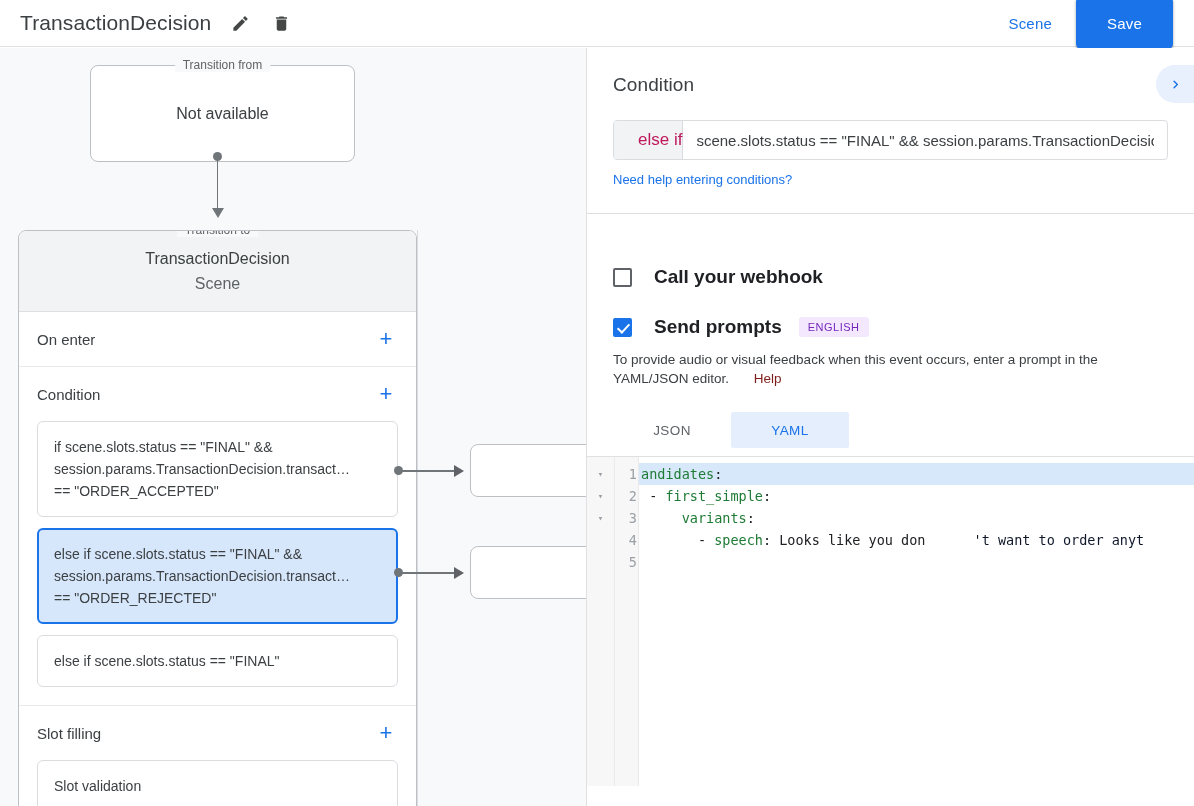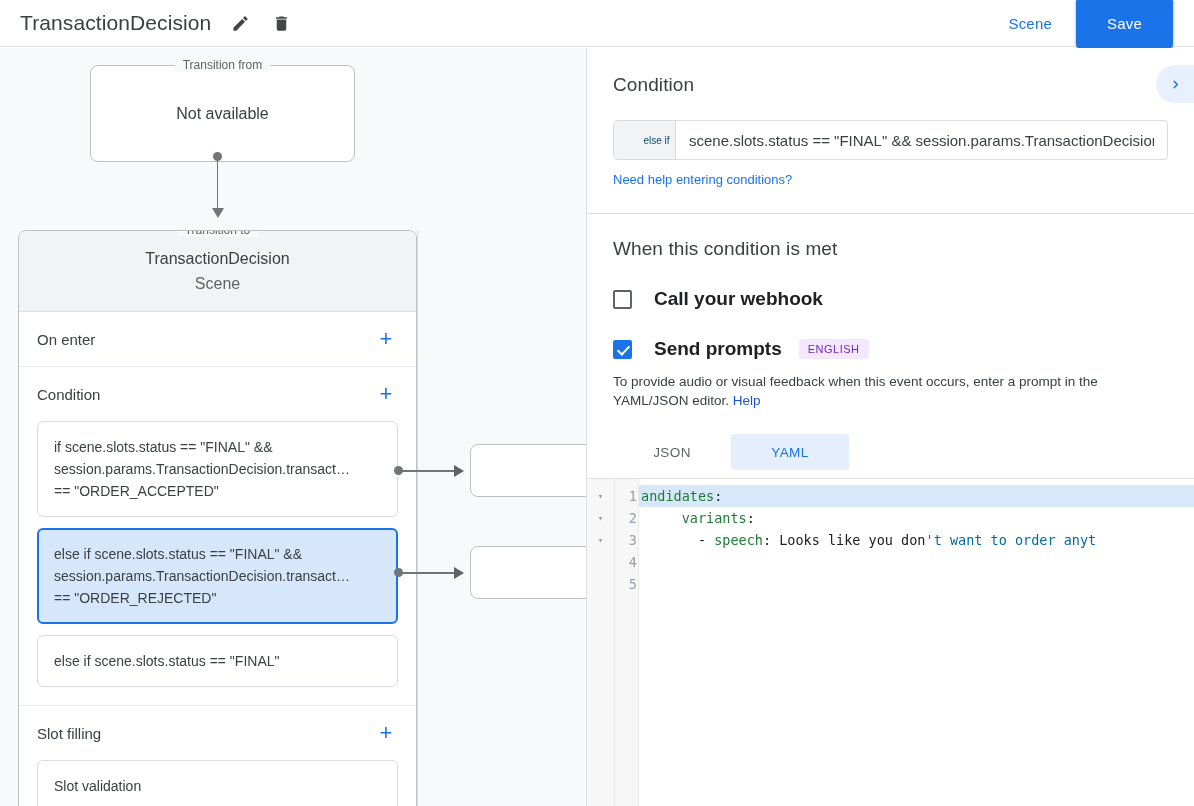--- a/index.html
+++ b/index.html
@@ -232,21 +232,21 @@
     border-radius: 4px;
     height: 40px;
     overflow: hidden;
     background: #fff;
   }
   .cond-prefix {
     background: #f1f3f4;
     border-right: 1px solid #dadce0;
     min-width: 62px;
     display: flex; align-items: center; justify-content: center;
-    font-size: 10px; color: #0c4a6e; padding-left: 24px;
+    font-size: 17px; color: #be185d; padding-left: 24px;
   }
   .cond-input {
     flex: 1;
     border: none; outline: none;
     padding: 0 13px;
     font-size: 15px; color: #3c4043;
     font-family: "Liberation Sans", sans-serif;
     background: transparent;
   }
   .help-link {
@@ -304,21 +304,21 @@
     padding: 4px 9px;
     border-radius: 3px;
   }
   .help-text {
     margin-top: 12px;
     font-size: 13.5px;
     color: #3c4043;
     line-height: 19px;
     max-width: 556px;
   }
-  .help-text a { color: #1d4ed8; text-decoration: none; cursor: pointer; }
+  .help-text a { color: #7f1d1d; text-decoration: none; cursor: pointer; margin-left: 21px; }
 
   .editor-tabs { display: flex; margin-top: 24px; }
   .etab {
     min-width: 118px; height: 36px;
     display: flex; align-items: center; justify-content: center;
     font-size: 13.5px;
     color: #5f6368;
     cursor: pointer;
     letter-spacing: 0.4px;
     border-radius: 2px;
@@ -366,21 +366,21 @@
     overflow: hidden;
     position: relative;
   }
   .code-line {
     height: 22px; line-height: 22px;
     white-space: pre;
     padding-left: 2px;
   }
   .code-line.active { background: #d8e8fb; }
   .tk-key { color: #1e7b34; }
-  .tk-str { color: #0369a1; }
+  .tk-str { color: #0f172a; margin-left: 48px; }
   .tk-plain { color: #202124; }
   .tk-punc { color: #202124; }
 </style>
 </head>
 <body>
 
 <div class="topbar">
   <div class="topbar-title">TransactionDecision</div>
 
   <div class="icon-btn" id="edit-icon-btn">
@@ -488,21 +488,20 @@
 
     <div class="cond-input-row">
       <div class="cond-prefix">else if</div>
       <input class="cond-input" type="text" value="scene.slots.status == &quot;FINAL&quot; &amp;&amp; session.params.TransactionDecision." style="">
     </div>
 
     <a class="help-link">Need help entering conditions?</a>
   </div>
 
   <div class="detail-body">
-    <div class="body-heading">When this condition is met</div>
 
     <div class="check-row">
       <div class="checkbox"></div>
       <span class="check-label">Call your webhook</span>
     </div>
 
     <div class="check-row">
       <div class="checkbox checked"></div>
       <span class="check-label">Send prompts</span>
       <span class="lang-badge">ENGLISH</span>
@@ -529,18 +528,19 @@
     </div>
     <div class="line-gutter">
       <div class="ln">1</div>
       <div class="ln">2</div>
       <div class="ln">3</div>
       <div class="ln">4</div>
       <div class="ln">5</div>
     </div>
     <div class="code-area" id="code-area">
         <div class="code-line active"><span class="tk-key">andidates</span><span class="tk-punc">:</span></div>
+        <div class="code-line"><span class="tk-punc"> - </span><span class="tk-key">first_simple</span><span class="tk-punc">:</span></div>
         <div class="code-line"><span class="tk-punc">     </span><span class="tk-key">variants</span><span class="tk-punc">:</span></div>
         <div class="code-line"><span class="tk-punc">       - </span><span class="tk-key">speech</span><span class="tk-punc">: </span><span class="tk-plain">Looks like you don</span><span class="tk-str">'t want to order anyt</span></div>
         <div class="code-line">&nbsp;</div>
       </div>
   </div>
 </div>
 
 </body></html>

